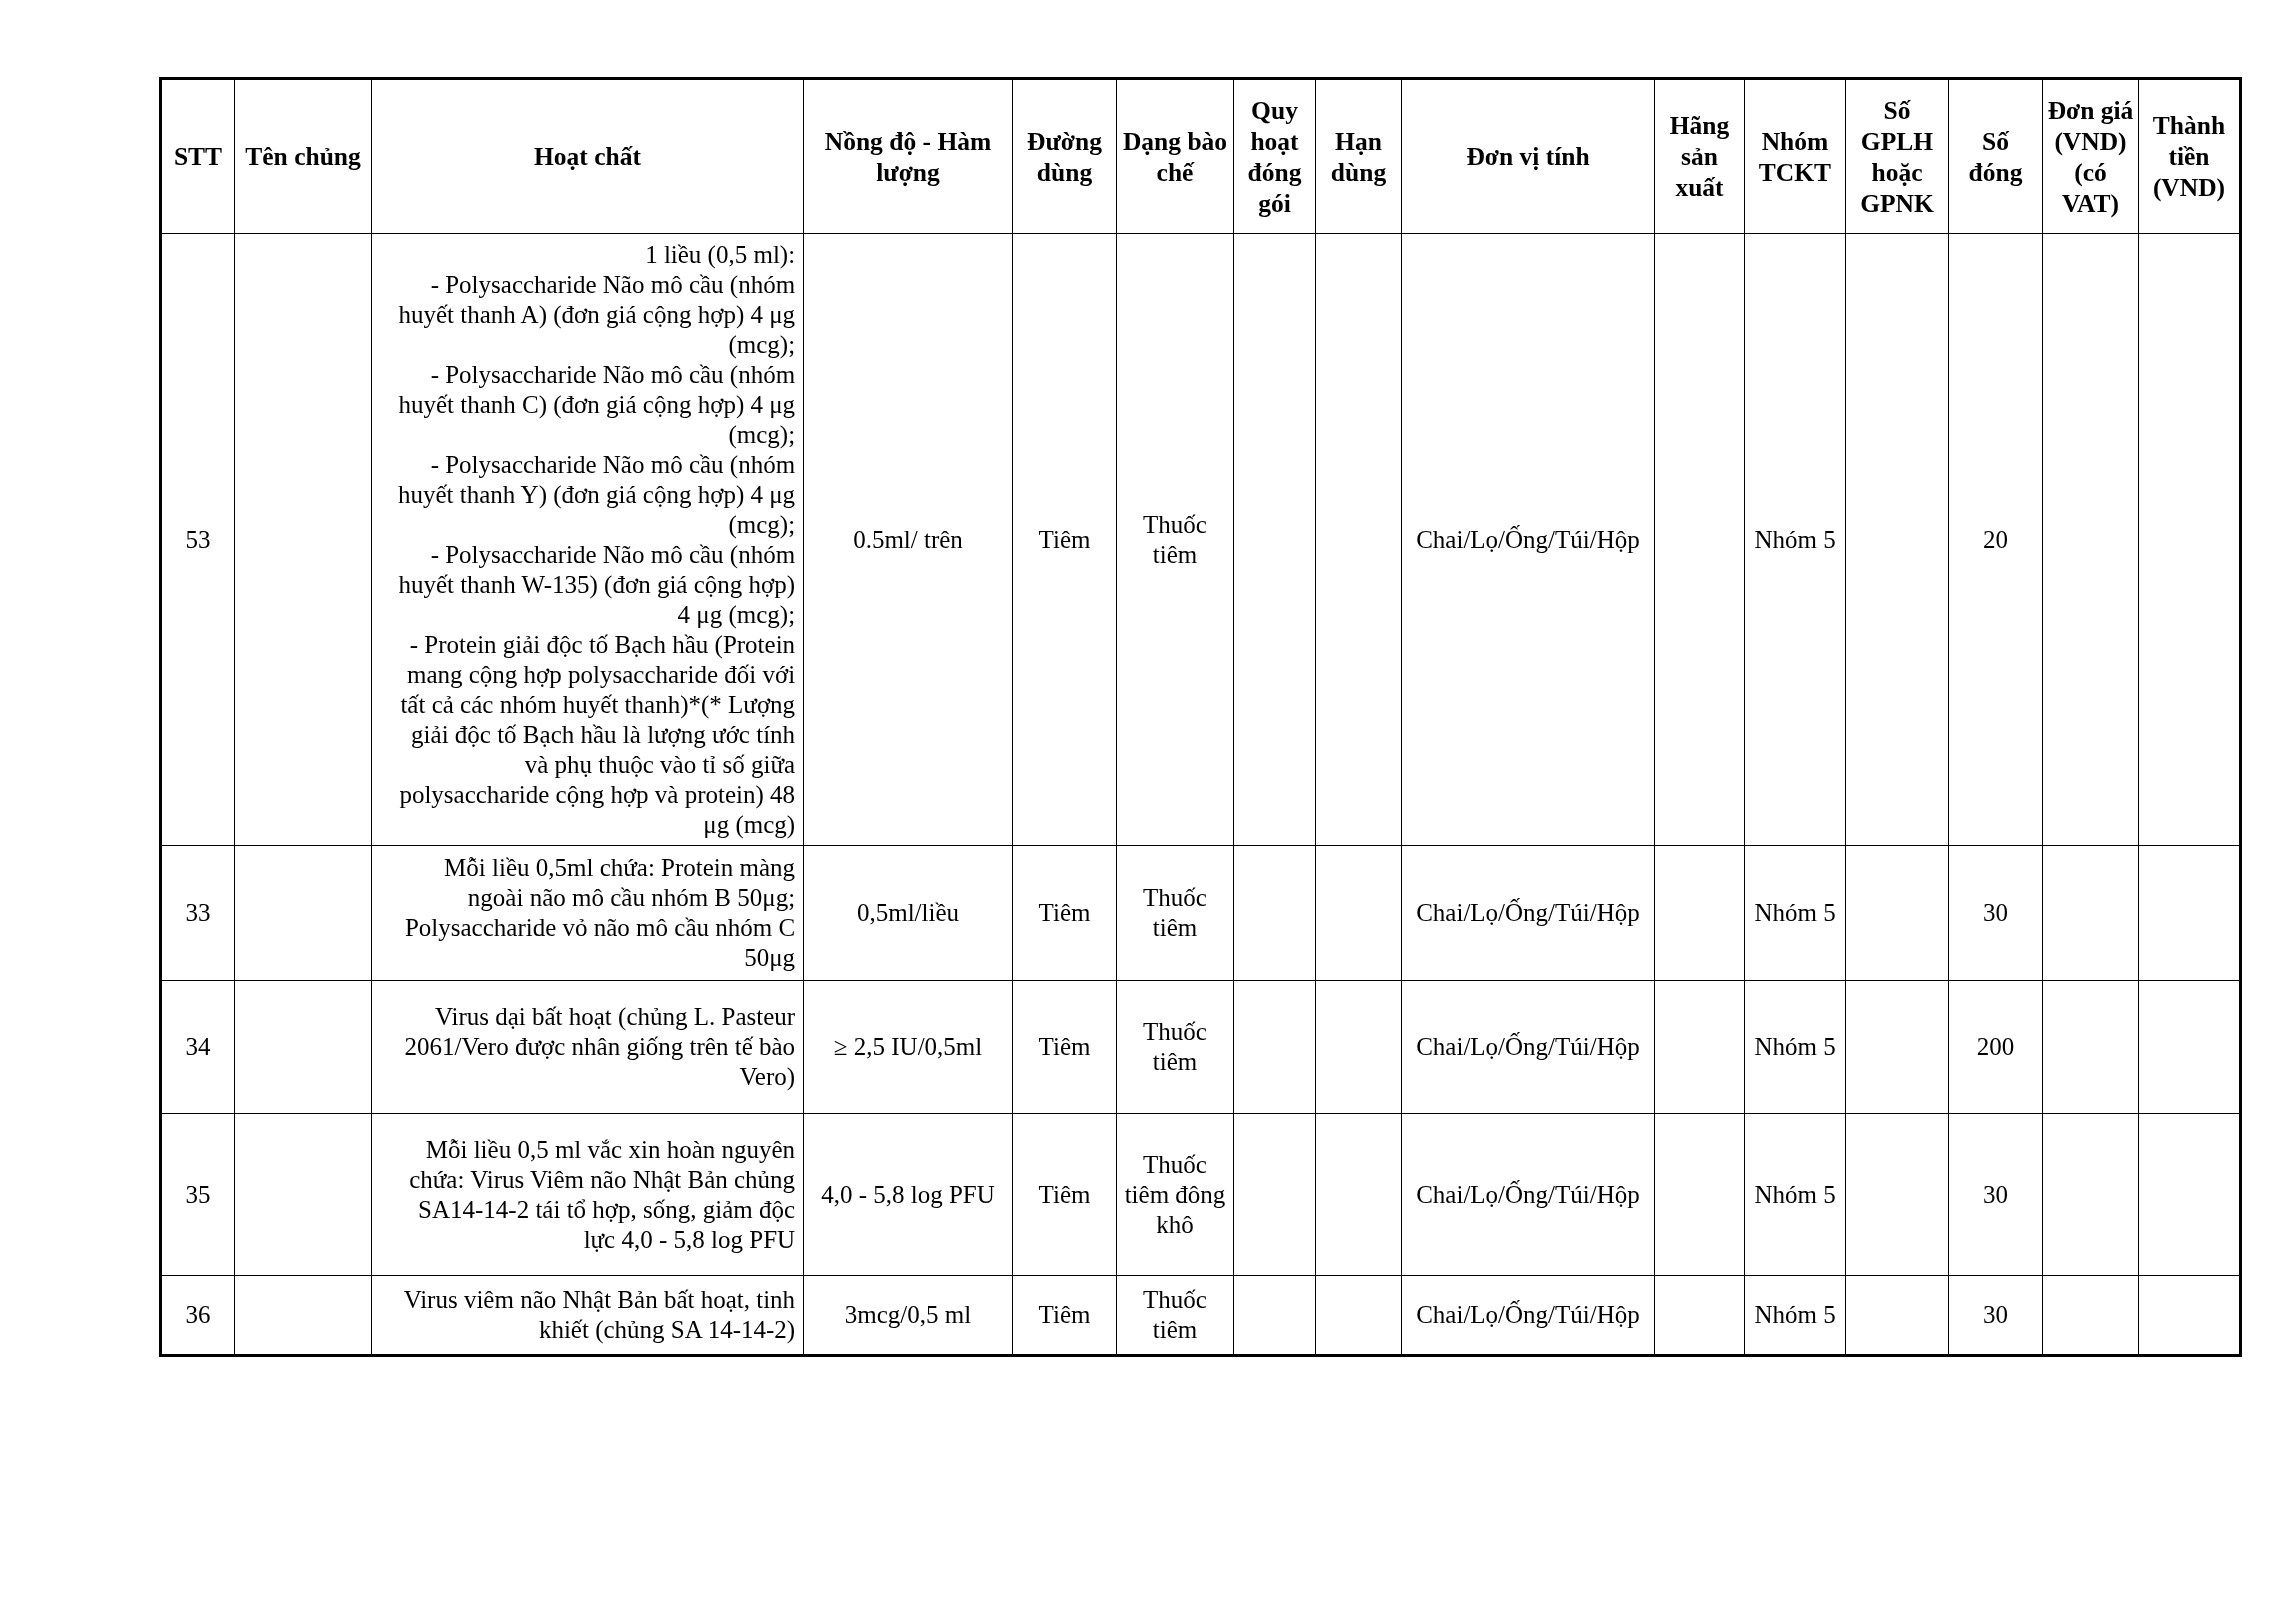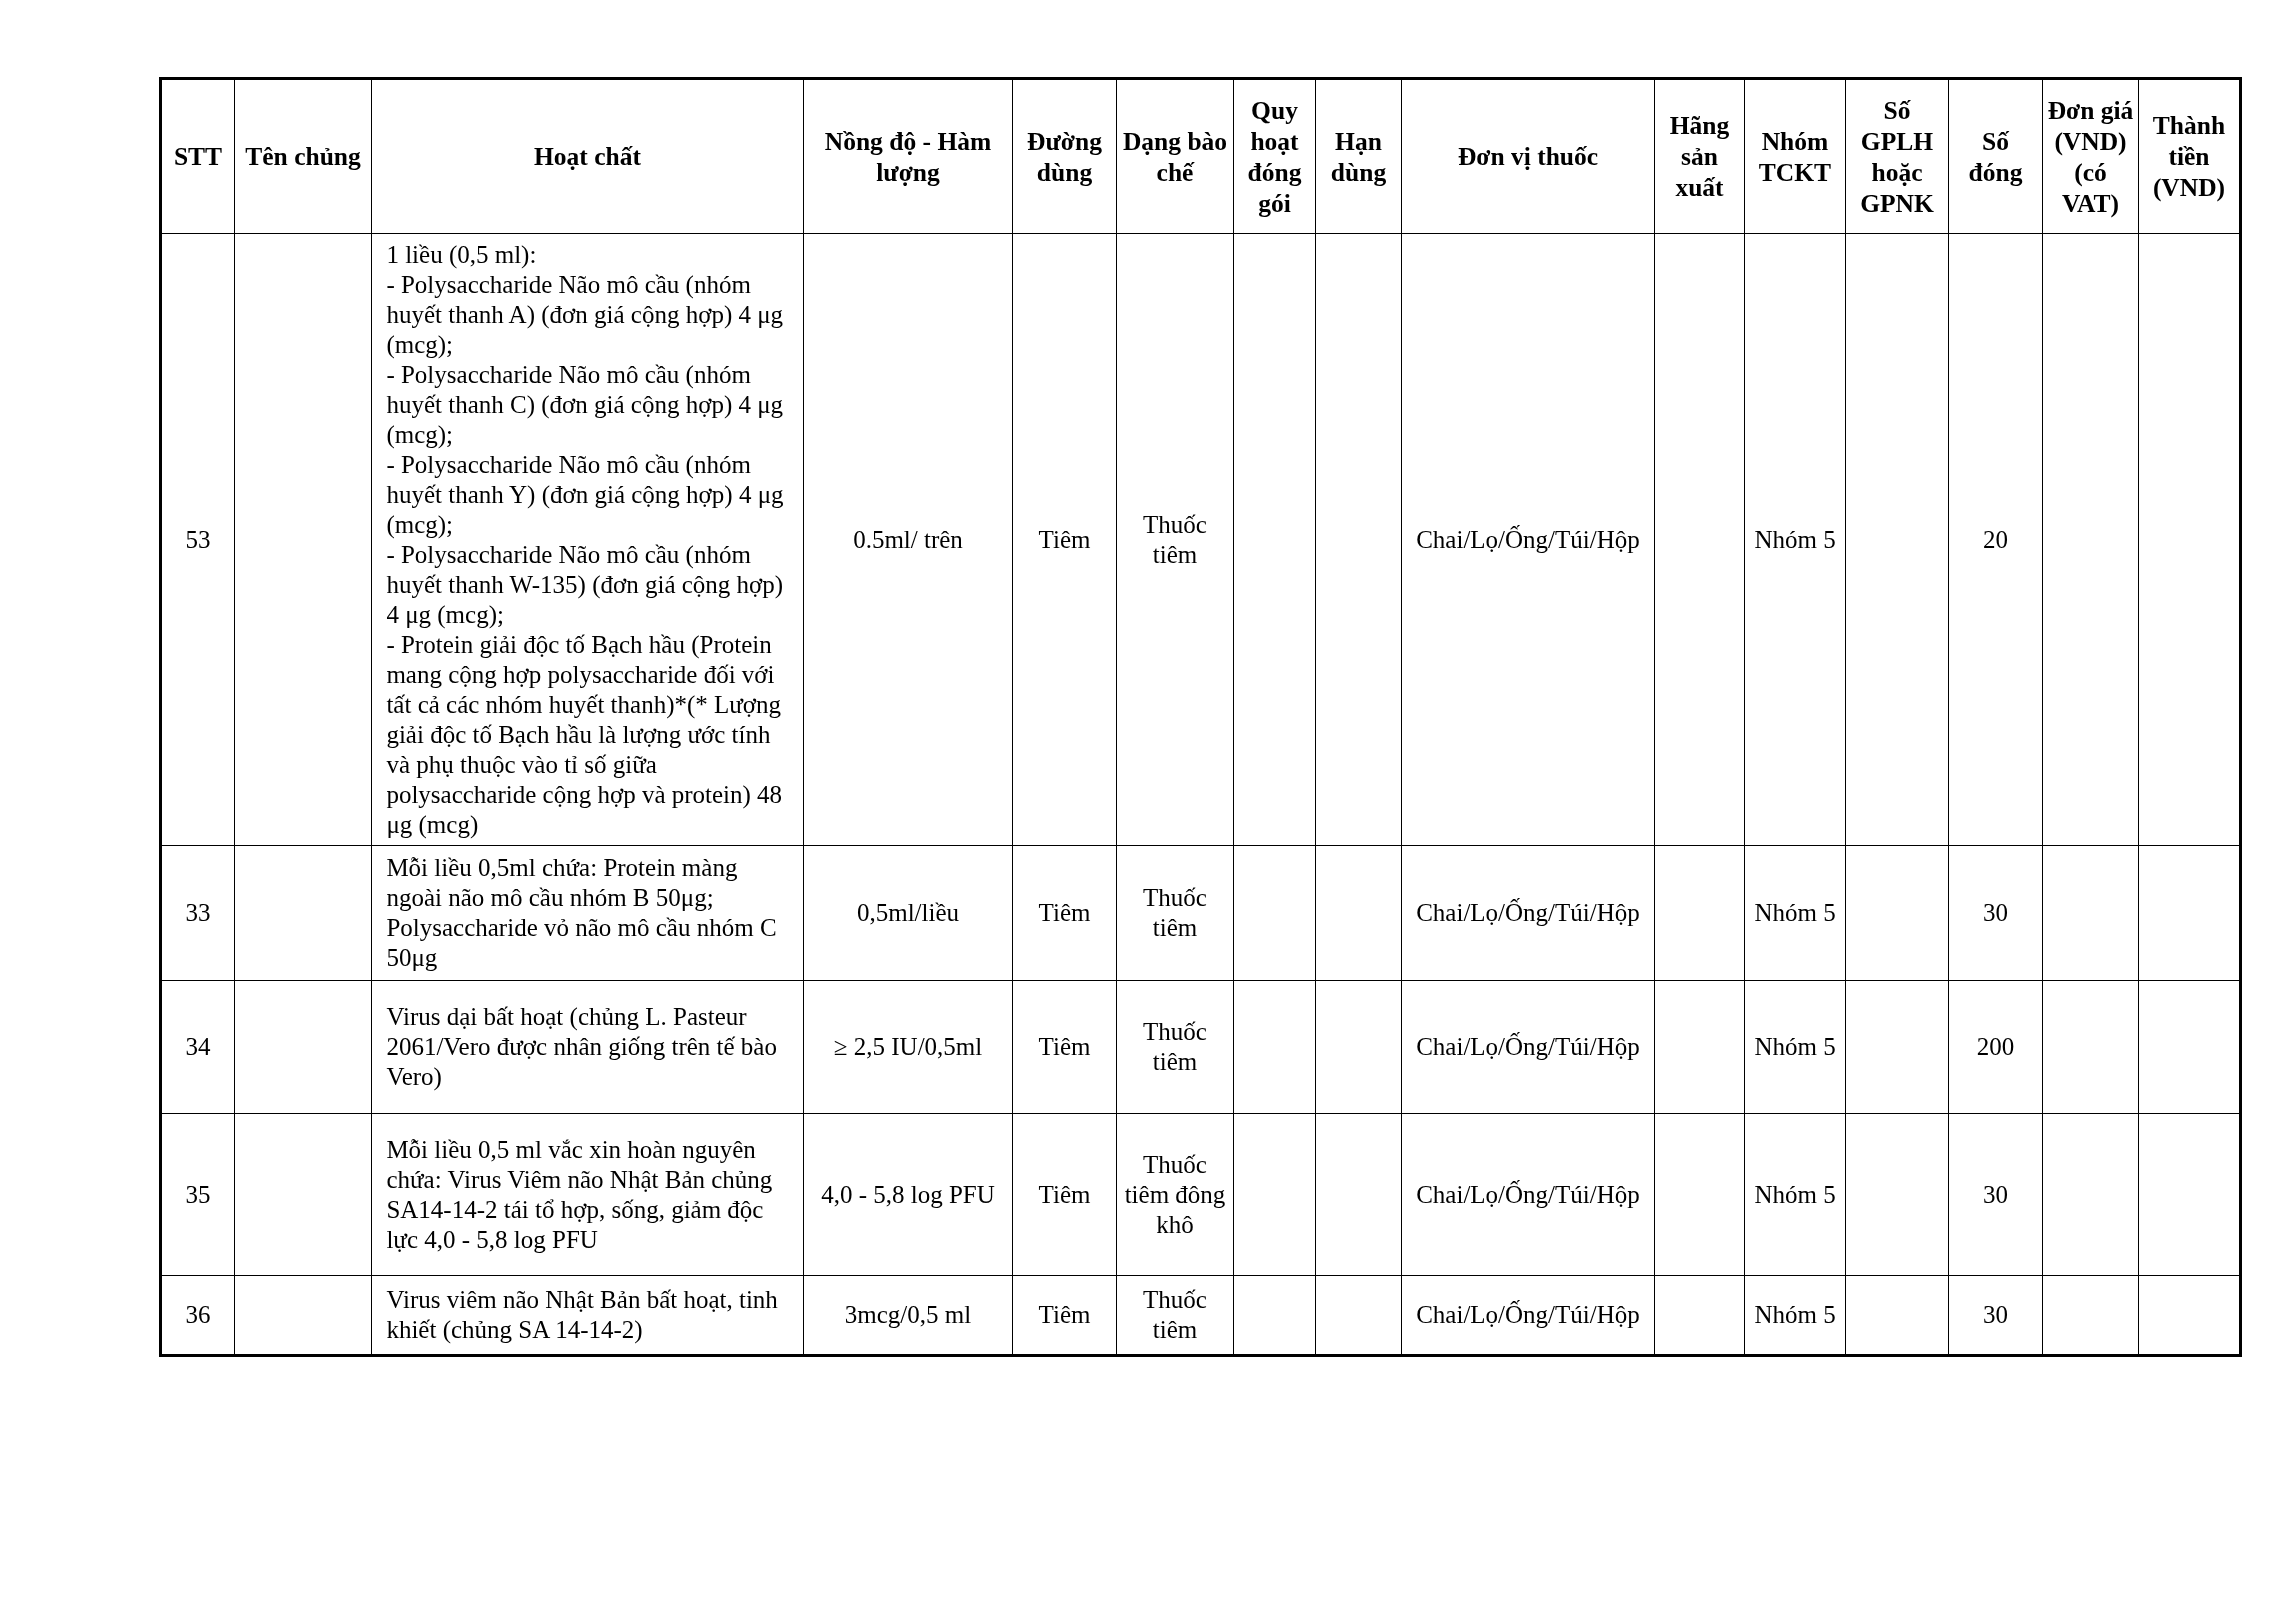--- a/index.html
+++ b/index.html
@@ -29,21 +29,21 @@
     font-weight:bold;
     font-size:25.5px;
     line-height:31px;
     padding:2.6px 3.9px;
   }
   td{
     font-size:25px;
     line-height:30px;
   }
   td.col-hoat_chat{
-    text-align:left;
+    text-align:right;
     padding-left:14.4px;
     padding-right:7.9px;
     white-space:pre-line;
   }
   
   col.c-stt{width:74px}
   col.c-ten_thuoc{width:137px}
   col.c-hoat_chat{width:432px}
   col.c-nong_do{width:209px}
   col.c-duong_dung{width:104px}
@@ -90,21 +90,21 @@
     <thead>
       <tr id="header-row">
           <th>STT</th>
           <th>Tên chủng</th>
           <th>Hoạt chất</th>
           <th>Nồng độ - Hàm lượng</th>
           <th>Đường dùng</th>
           <th>Dạng bào chế</th>
           <th>Quy hoạt đóng gói</th>
           <th>Hạn dùng</th>
-          <th>Đơn vị thuốc</th>
+          <th>Đơn vị tính</th>
           <th>Hãng sản xuất</th>
           <th>Nhóm TCKT</th>
           <th>Số GPLH hoặc GPNK</th>
           <th>Số đóng</th>
           <th>Đơn giá (VND) (có VAT)</th>
           <th>Thành tiền (VND)</th>
         </tr>
     </thead>
     <tbody id="body-rows">
         <tr>

